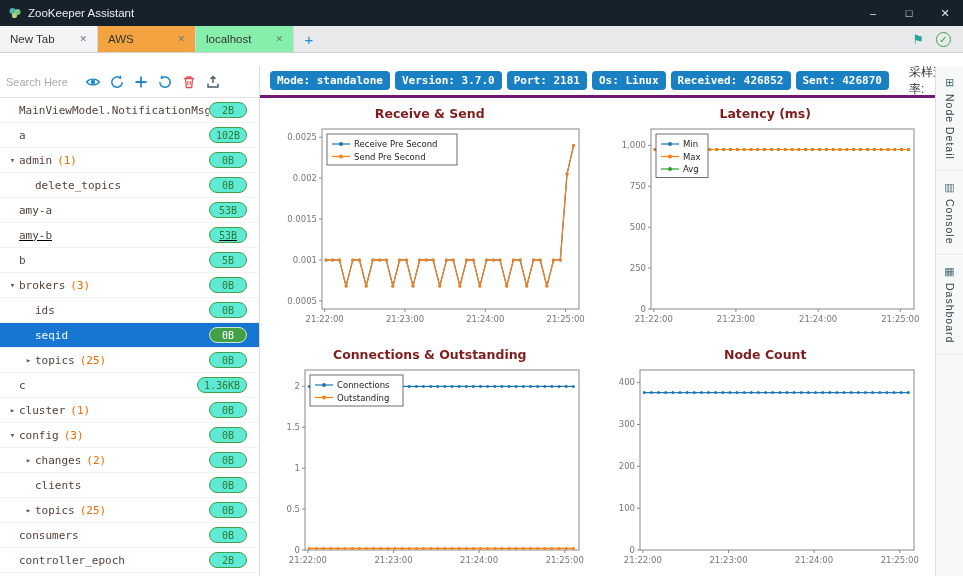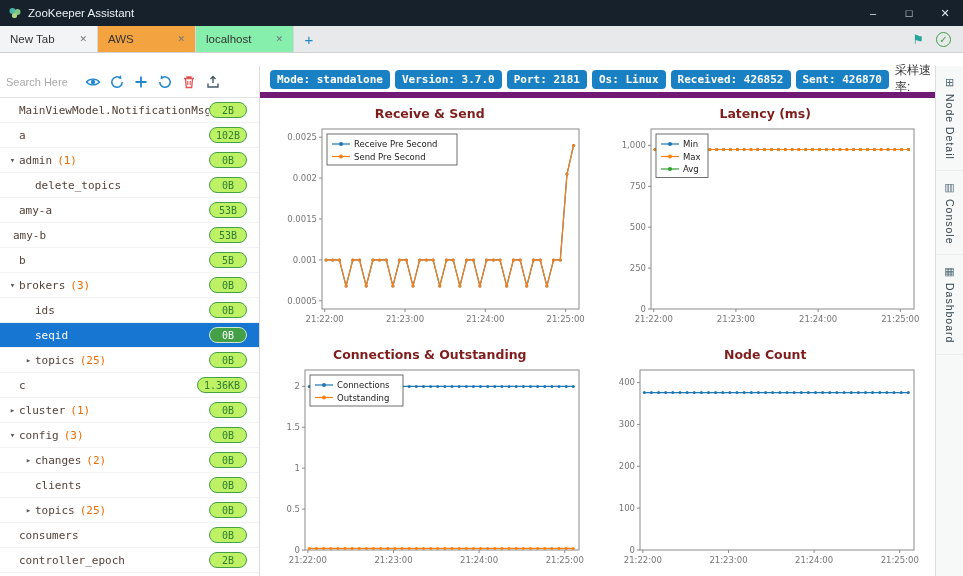--- a/index.html
+++ b/index.html
@@ -37,27 +37,27 @@
   .search-input::placeholder { color: #a9a9a9; }
   .tbtn { width: 19px; height: 19px; display: flex; align-items: center; justify-content: center; cursor: pointer; }
 
   
   .tree { flex: 1; overflow: hidden; }
   .trow { height: 25px; display: flex; align-items: center; border-bottom: 1px solid #f2f2f2; font-family: "DejaVu Sans Mono", monospace; font-size: 11px; cursor: pointer; padding-right: 12px; }
   .chev { width: 13px; flex: 0 0 13px; font-size: 9px; color: #5a5a5a; text-align: center; }
   .tname { color: #55423a; white-space: nowrap; overflow: hidden; }
   .tcount { color: #ef6c00; margin-left: 5px; white-space: nowrap; }
   .sp { flex: 1; }
-  .nbadge { font-size: 10px; padding: 1.5px 6px; min-width: 38px; text-align: center; border: 1px solid #43a047; color: #2e7d32; border-radius: 9px; background: #bef264; flex: 0 0 auto; }
+  .nbadge { font-size: 10px; padding: 1.5px 6px; min-width: 38px; text-align: center; border: 1px solid #43a047; color: #2e7d32; border-radius: 9px; background: #5eead4; flex: 0 0 auto; }
   .trow.selected { background: #1676d2; }
   .trow.selected .tname, .trow.selected .tcount, .trow.selected .chev { color: #fff; }
   .trow.selected .nbadge { background: #43a047; border-color: #cde9cf; color: #fff; }
 
   
-  .center-toolbar { height: 32px; flex: 0 0 32px; border-bottom: 6px solid #701a75; display: flex; align-items: center; padding: 0 10px; gap: 6px; }
+  .center-toolbar { height: 32px; flex: 0 0 32px; border-bottom: 3px solid #701a75; display: flex; align-items: center; padding: 0 10px; gap: 20px; }
   #status-badges { display: flex; gap: 5px; }
   .sbadge { background: #1a80c4; color: #fff; font-family: "DejaVu Sans Mono", monospace; font-weight: bold; font-size: 11px; padding: 3px 7px; border-radius: 4px; white-space: nowrap; }
   .sampling { margin-left: auto; display: flex; align-items: center; gap: 6px; font-size: 12px; color: #333; }
   .sampling select { font-size: 11px; height: 22px; width: 92px; border: 1px solid #bbb; border-radius: 3px; background: #fff; color: #333; }
 
   
   .charts { flex: 1; padding: 8px 10px; display: grid; grid-template-columns: 1fr 1fr; column-gap: 16px; row-gap: 12px; overflow: hidden; background: #fff; }
   .chart-cell { display: flex; flex-direction: column; align-items: center; }
   .chart-title { font-family: "DejaVu Sans", sans-serif; font-weight: bold; font-size: 12.5px; color: #7f1d1d; height: 17px; }
 
@@ -175,21 +175,21 @@
             <span class="tname">delete_topics</span>
             <span class="sp"></span>
             <span class="nbadge">0B</span>
           </div>
           <div class="trow" style="padding-left: 6px;">
             <span class="chev"></span>
             <span class="tname">amy-a</span>
             <span class="sp"></span>
             <span class="nbadge">53B</span>
           </div>
-          <div class="trow" style="">
+          <div class="trow" style="padding-left: 6px; text-decoration: underline;">
             <span class="chev"></span>
             <span class="tname">amy-b</span>
             <span class="sp"></span>
             <span class="nbadge">53B</span>
           </div>
           <div class="trow" style="padding-left: 6px;">
             <span class="chev"></span>
             <span class="tname">b</span>
             <span class="sp"></span>
             <span class="nbadge">5B</span>

